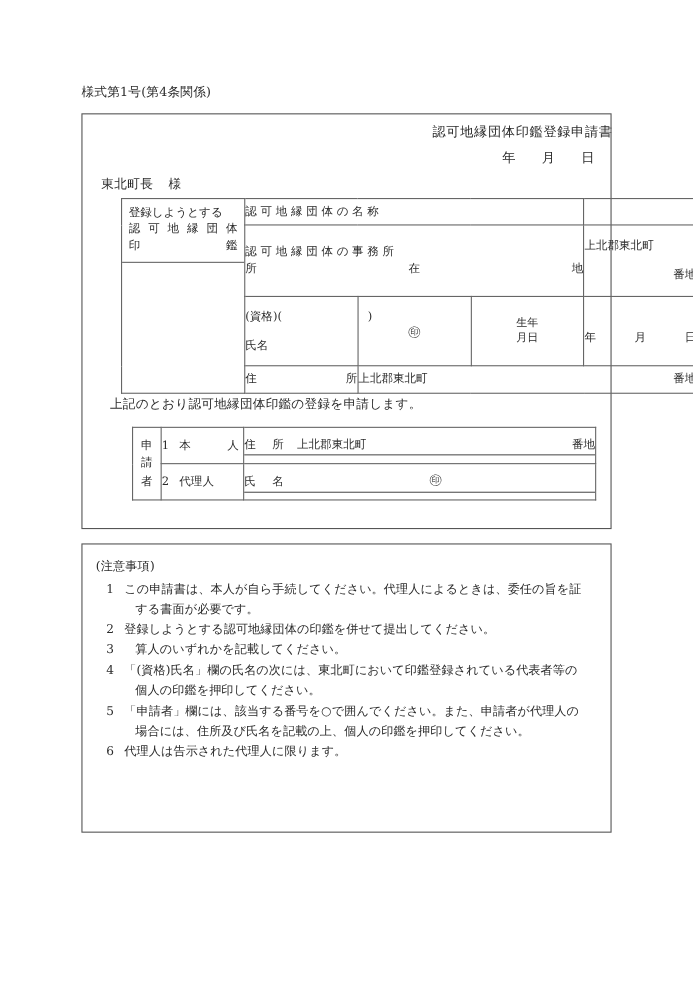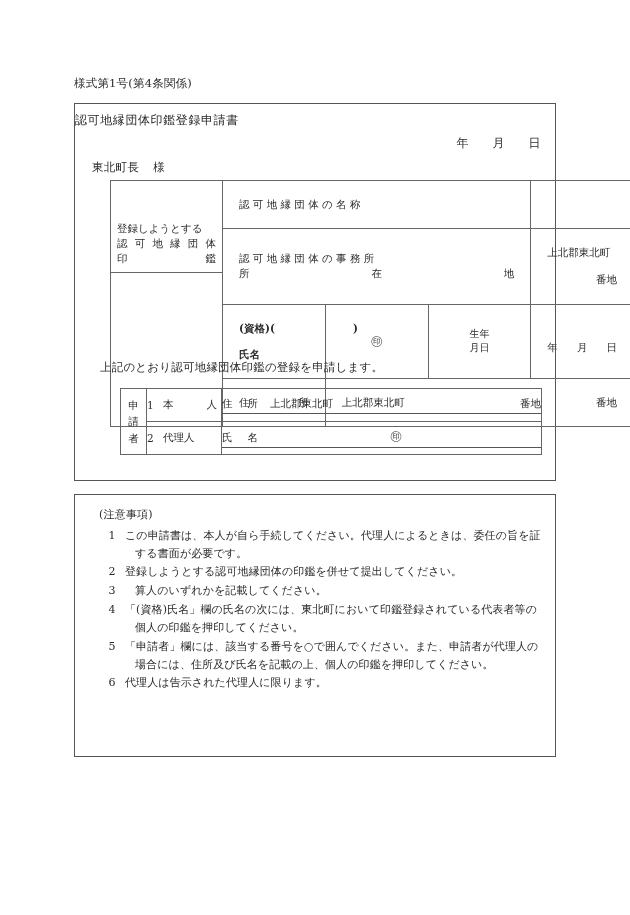--- a/index.html
+++ b/index.html
@@ -42,21 +42,21 @@
     height: 378px;
     border: 1px solid #555;
     box-sizing: border-box;
   }
 
   .doc-title {
     position: absolute;
     left: 0;
     top: 8px;
     width: 482px;
-    text-align: left;
+    text-align: right;
     font-size: 12px;
     letter-spacing: 0.6px;
   }
 
   .date-line {
     position: absolute;
     right: 14px;
     top: 31px;
     font-size: 12px;
     letter-spacing: 0.5px;
@@ -80,21 +80,21 @@
     left: 15px;
     top: 76px;
     width: 524px;
     border-collapse: collapse;
     table-layout: fixed;
     font-size: 10.5px;
     margin-left: 20px;
   }
   table.main-tbl td {
     border: 1px solid #666;
-    padding: 16px;
+    padding: 0;
     vertical-align: middle;
     line-height: 1.45;
   }
 
   
   .seal-cell {
     width: 111px;
     vertical-align: top;
     padding: 0 !important;
   }
@@ -134,21 +134,21 @@
     display: block;
     text-align: right;
     margin-top: 12px;
   }
   .val-inline {
     display: flex;
     justify-content: space-between;
     align-items: flex-end;
   }
 
-  .rep-cell { padding: 6px 7px; font-weight: bold; }
+  .rep-cell { padding: 6px 7px; }
   .rep-qual { white-space: nowrap; }
   .rep-qual .paren {
     display: inline-block;
     width: 78px;
   }
   .rep-name { margin-top: 11px; }
 
   .seal-mark-cell {
     width: 27px;
     text-align: center;
@@ -253,21 +253,21 @@
 
   
   .notes-box {
     position: absolute;
     left: 74px;
     top: 494px;
     width: 482px;
     height: 263px;
     border: 1px solid #555;
     box-sizing: border-box;
-    padding: 11px 12px 0 24px;
+    padding: 11px 12px 0 12px;
     font-size: 11px;
     line-height: 1.62;
   }
   .notes-title {
     margin-bottom: 3px;
     letter-spacing: 0.2px;
   }
   .note-row {
     display: flex;
     margin-top: 1px;

